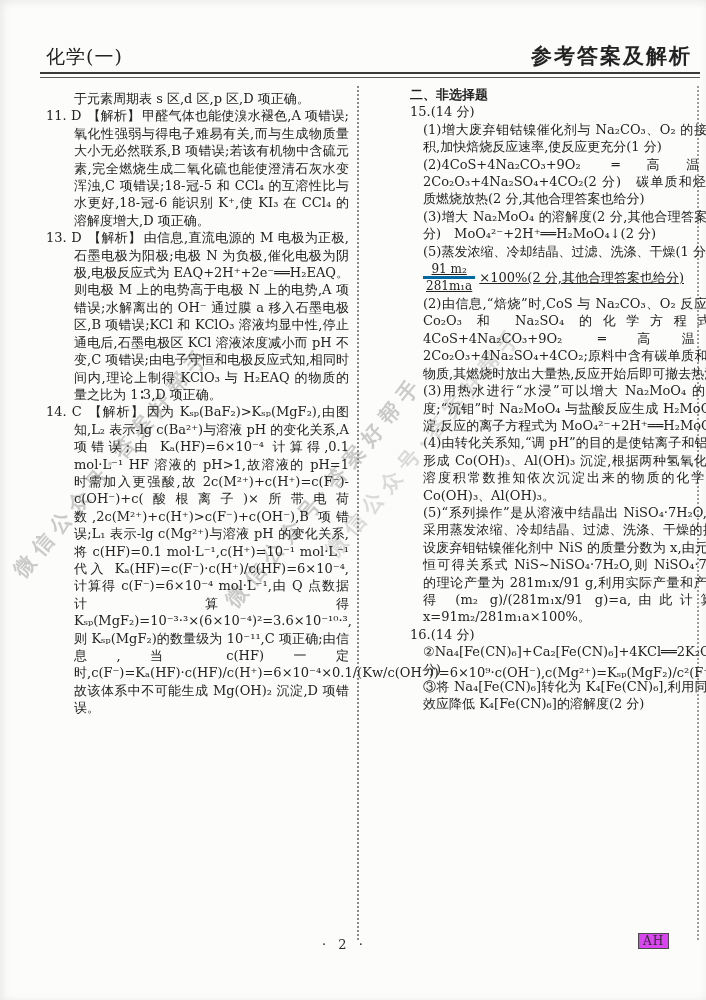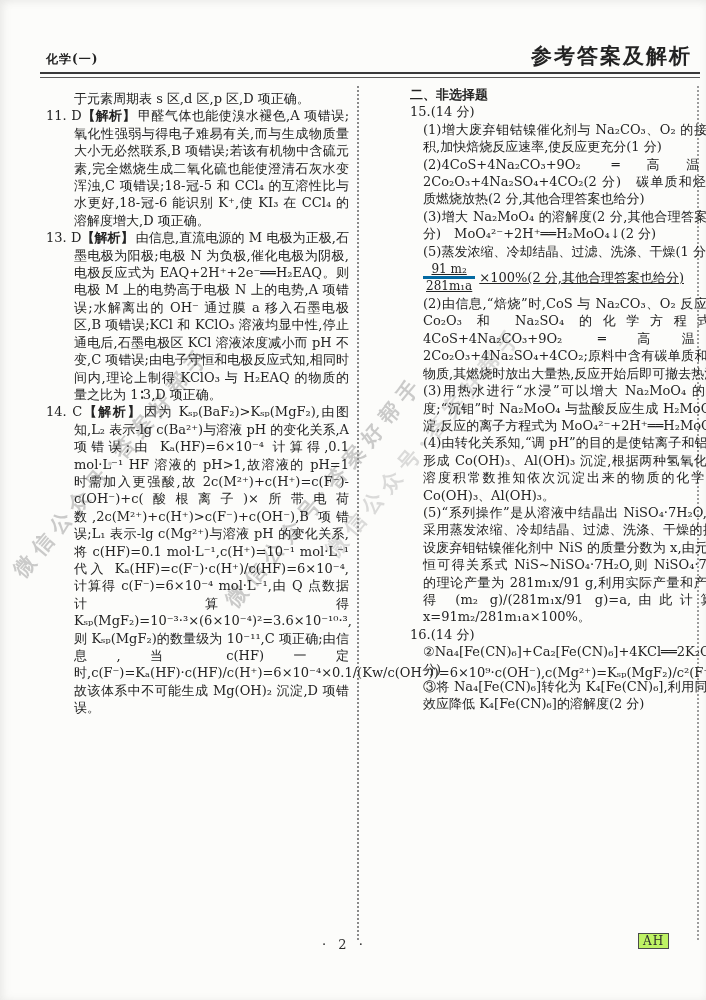--- a/index.html
+++ b/index.html
@@ -7,48 +7,48 @@
     position:relative;
     width:706px;height:1000px;
     margin:0 auto;
     background:#fcfcfa;
     font-family:"DejaVu Serif", serif;
     color:#232323;
     overflow:hidden;
     box-shadow:inset 4px 0 10px rgba(0,0,0,0.05), inset 0 3px 8px rgba(0,0,0,0.04);
   }
   .hdr{position:absolute;top:42px;left:46px;right:14px;display:flex;justify-content:space-between;align-items:baseline;}
-  .hdr-left{font-size:12px;font-weight:bold;letter-spacing:1px;}
+  .hdr-left{font-size:19px;font-weight:normal;letter-spacing:1px;}
   .hdr-right{font-size:21px;font-weight:bold;letter-spacing:2px;}
   .rule{position:absolute;top:72px;left:40px;right:6px;height:3px;border-top:2px solid #3a3a3a;border-bottom:1px solid #5a5a5a;}
   .divider{position:absolute;top:86px;bottom:60px;left:357px;width:0;border-left:2px dotted #8a8a8a;}
   .divider.edge{left:697px;border-left:2px dotted #9c9c9c;}
   .col{position:absolute;font-size:13px;line-height:17.4px;text-align:justify;}
   .col-left{top:90px;left:46px;width:303px;}
   .col-right{top:86px;left:366px;width:324px;margin-left:44px;}
   p{margin:0;padding:0;}
   .cont{padding-left:28px;}
   .item{padding-left:28px;text-indent:-28px;}
-  .num{}
-  .tag{font-weight:bold;margin-right:2px;}
+  .num{margin-right:6px;}
+  .tag{font-weight:normal;margin-right:2px;}
   .sec{font-weight:bold;}
   .qhead{}
   .ans{padding-left:13px;}
   .hang{padding-left:13px;text-indent:-13px;}
   .frac-line{padding-left:13px;display:flex;align-items:center;margin:2px 0;text-decoration:underline;}
   .frac{display:inline-flex;flex-direction:column;align-items:center;margin-right:4px;font-size:12px;line-height:14px;}
   .frac .fn{display:block;padding:0 3px;}
   .frac .fd{display:block;padding:0 3px;border-top:3px solid #0369a1;}
   .watermark{position:absolute;left:0;top:0;width:706px;height:1000px;pointer-events:none;}
   .wm{position:absolute;white-space:nowrap;color:#8f8f8f;opacity:0.45;font-size:21px;letter-spacing:7px;transform:rotate(-50deg);transform-origin:left center;font-weight:bold;}
   .wm.w1{left:18px;top:560px;}
   .wm.w2{left:230px;top:590px;}
   .wm.w3{left:330px;top:540px;opacity:0.3;}
   .footer-pageno{position:absolute;left:322px;top:937px;font-size:13px;letter-spacing:4px;color:#2c2c2c;}
-  .footer-badge{position:absolute;left:638px;top:933px;font-size:12px;border:1px solid #4a4a4a;padding:0 4px;letter-spacing:1px;color:#2c2c2c;background:#bef264;}
+  .footer-badge{position:absolute;left:638px;top:933px;font-size:12px;border:1px solid #4a4a4a;padding:0 4px;letter-spacing:1px;color:#2c2c2c;background:#d946ef;}
 </style>
 </head>
 <body>
 
 <div class="page">
 
   <div class="watermark">
     <span class="wm w1">微信公众号·答案好帮手</span>
     <span class="wm w2">微信公众号·答案好帮手</span>
     <span class="wm w3">微信公众号·答案好帮手</span>

